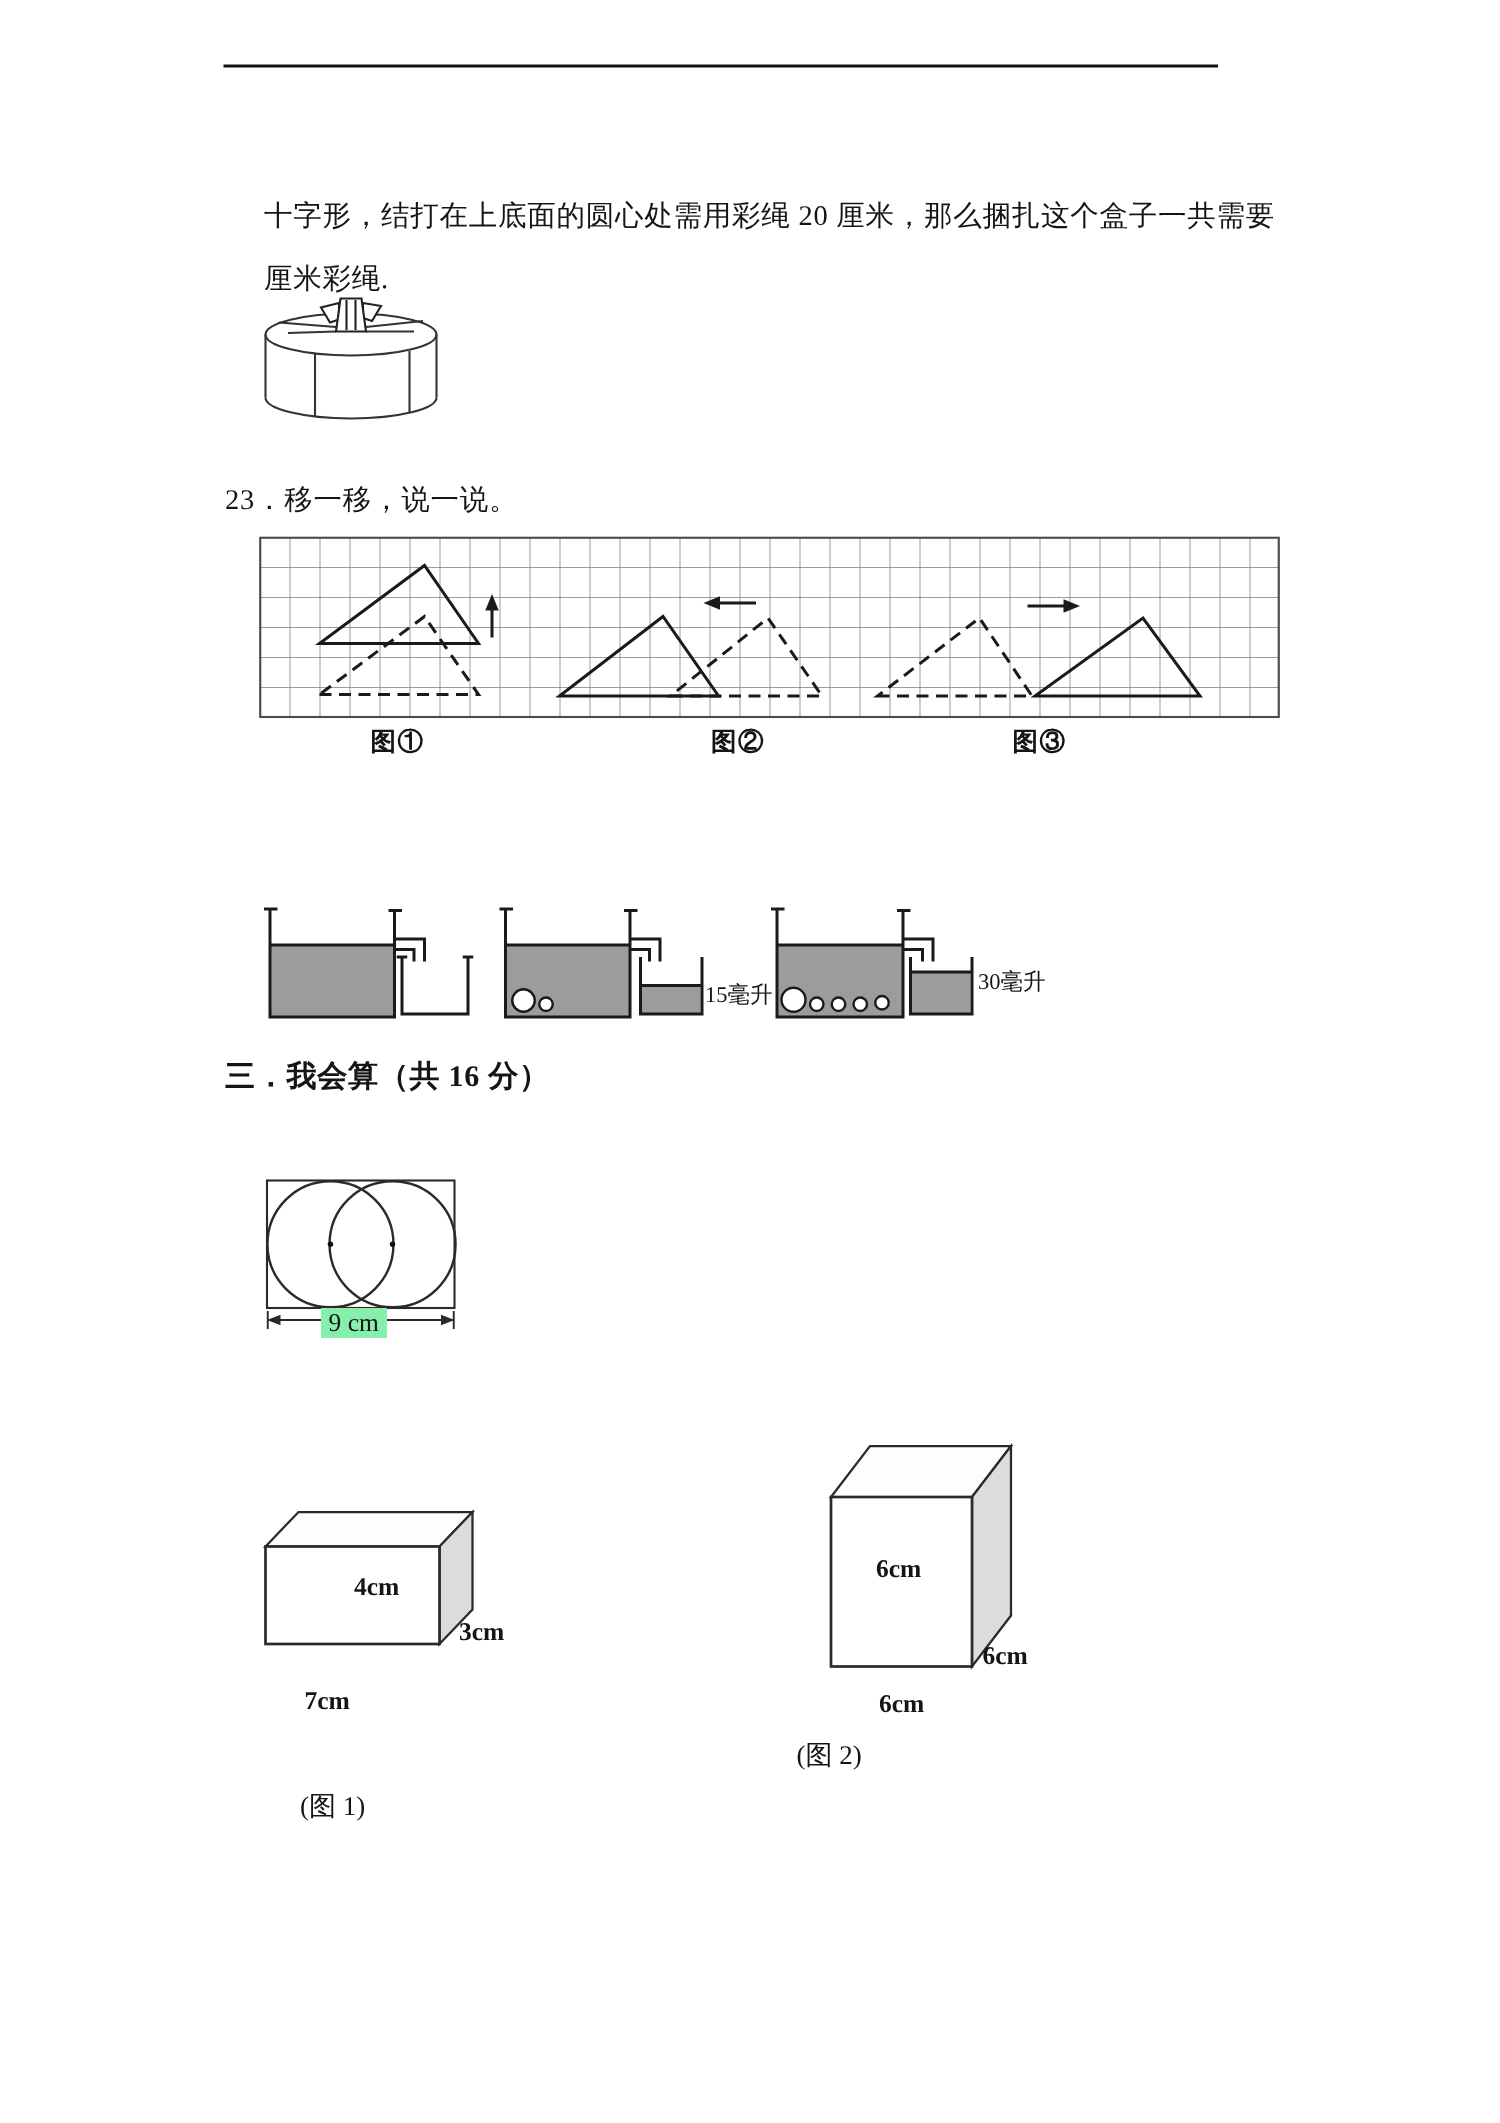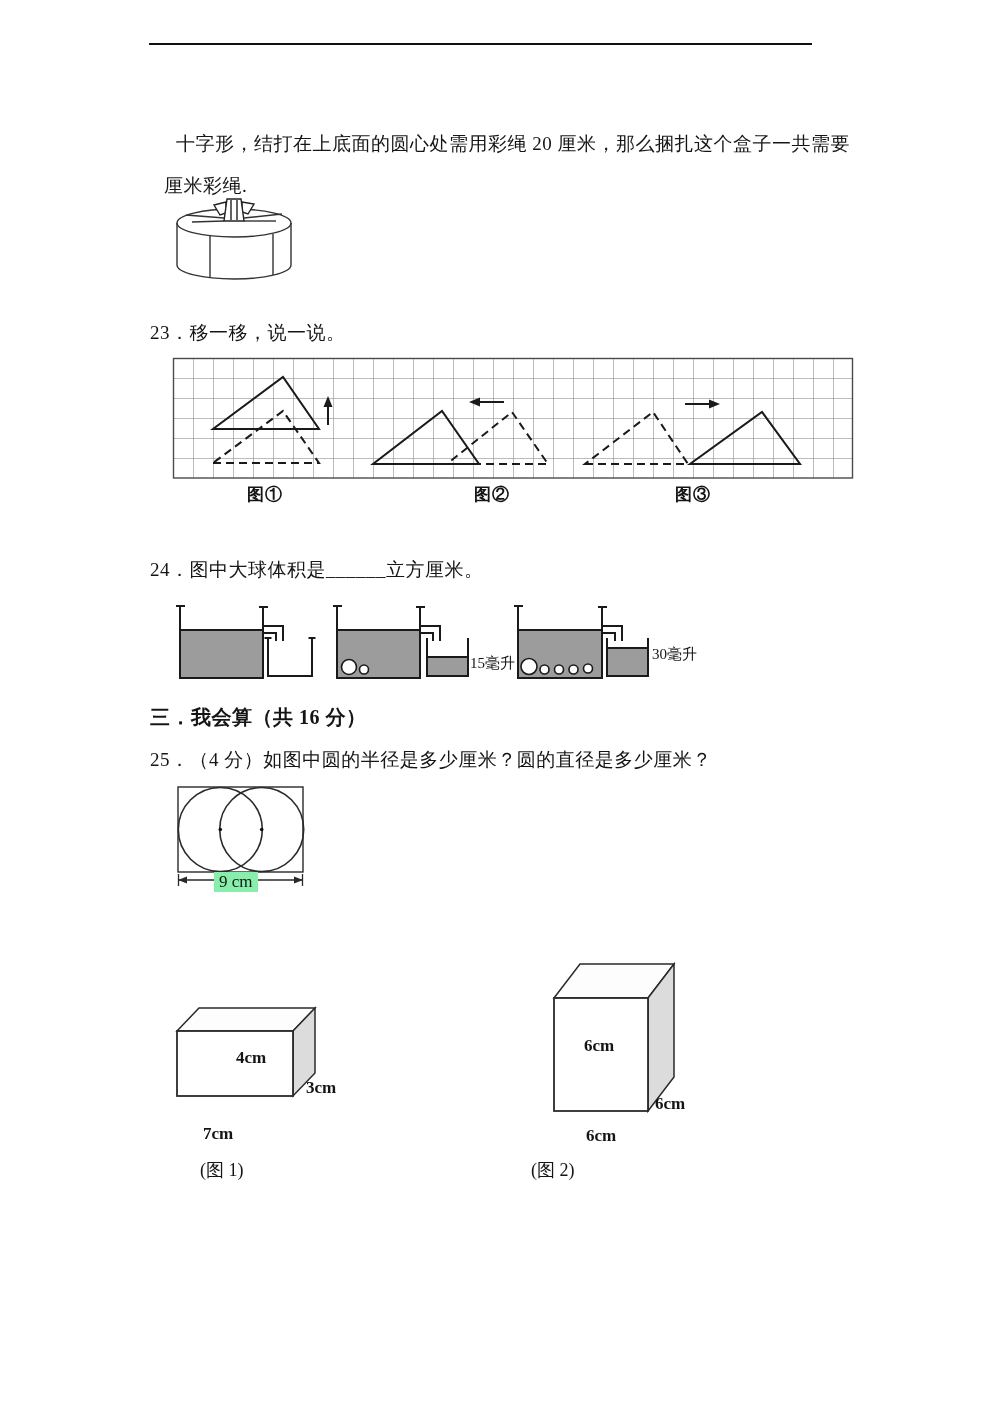--- a/index.html
+++ b/index.html
@@ -22,21 +22,21 @@
   svg{position:absolute;overflow:visible;}
 </style>
 </head>
 <body>
 
 <div class="page">
 
   <div class="rule" style="left:149px;top:43px;width:663px;"></div>
 
   <div class="t" style="left:176px;top:131px;">十字形，结打在上底面的圆心处需用彩绳 20 厘米，那么捆扎这个盒子一共需要</div>
-  <div class="t" style="left:164px;top:173px;">厘米彩绳.</div>
+  <div class="t" style="left:176px;top:173px;">厘米彩绳.</div>
 
   <svg style="left:172px;top:196px;" width="124" height="94" viewBox="0 0 124 94">
     <g stroke="#333" fill="none" stroke-width="1.4">
       <ellipse cx="62" cy="27" rx="57" ry="14" fill="#ffffff"></ellipse>
       <path d="M5,27 V69"></path>
       <path d="M119,27 V69"></path>
       <path d="M5,69 A57 14 0 0 0 119,69"></path>
       <path d="M38,40 V82"></path>
       <path d="M101,38 V79"></path>
       <path d="M52,22 L14,19"></path>
@@ -90,21 +90,20 @@
         <polygon points="547,46 536,41.5 536,50.5" fill="#1a1a1a"></polygon>
       </g>
     </g>
   </svg>
 
   <div class="figlabel" style="left:247px;top:483px;">图①</div>
   <div class="figlabel" style="left:474px;top:483px;">图②</div>
   <div class="figlabel" style="left:675px;top:483px;">图③</div>
 
 
-  <div class="t" style="left:150px;top:557px;">24．图中大球体积是______立方厘米。</div>
 
   <svg style="left:175px;top:598px;" width="530" height="95" viewBox="0 0 530 95">
 
     <g>
       <rect x="5" y="32" width="83" height="48" fill="#9c9c9c"></rect>
       <g stroke="#1a1a1a" stroke-width="2" fill="none">
         <path d="M5,32 H88"></path>
         <path d="M5,8 V80 H88 V9"></path>
         <path d="M1,8 H10"></path>
           <path d="M84,9 H93"></path>
@@ -155,21 +154,20 @@
         <circle cx="398.5" cy="71.5" r="4.5"></circle>
         <circle cx="413" cy="70.5" r="4.5"></circle>
       </g>
     </g>
   </svg>
   <div class="mllabel" style="left:470px;top:654px;">15毫升</div>
   <div class="mllabel" style="left:652px;top:645px;">30毫升</div>
 
   <div class="t bold" style="left:150px;top:704px;font-size:20px;">三．我会算（共 16 分）</div>
 
-  <div class="t" style="left:150px;top:747px;">25．（4 分）如图中圆的半径是多少厘米？圆的直径是多少厘米？</div>
 
   <svg style="left:176px;top:784px;" width="130" height="106" viewBox="0 0 130 106">
     <rect x="2" y="3" width="125" height="85" fill="none" stroke="#2a2a2a" stroke-width="1.4"></rect>
     <circle cx="44.3" cy="45.5" r="42" fill="none" stroke="#2a2a2a" stroke-width="1.6"></circle>
     <circle cx="85.7" cy="45.5" r="42" fill="none" stroke="#2a2a2a" stroke-width="1.6"></circle>
     <circle cx="44.3" cy="45.5" r="1.8" fill="#111"></circle>
     <circle cx="85.7" cy="45.5" r="1.8" fill="#111"></circle>
     <g stroke="#2a2a2a" stroke-width="1.3">
       <line x1="3" y1="96" x2="126" y2="96"></line>
       <line x1="2.5" y1="90" x2="2.5" y2="102"></line>
@@ -182,21 +180,21 @@
 
 
   <svg style="left:172px;top:1003px;" width="155" height="100" viewBox="0 0 155 100">
     <polygon points="5,28 27,5 143,5 121,28" fill="#fdfdfd" stroke="#2a2a2a" stroke-width="1.5"></polygon>
     <polygon points="121,28 143,5 143,70 121,93" stroke="#2a2a2a" stroke-width="1.5" fill="#dcdcdc"></polygon>
     <rect x="5" y="28" width="116" height="65" fill="#ffffff" stroke="#2a2a2a" stroke-width="1.8"></rect>
   </svg>
   <div class="cmlabel" style="left:236px;top:1048px;">4cm</div>
   <div class="cmlabel" style="left:306px;top:1078px;">3cm</div>
   <div class="cmlabel" style="left:203px;top:1124px;">7cm</div>
-  <div class="caption" style="left:200px;top:1158px;">(图 1)</div>
+  <div class="caption" style="left:200px;top:1192px;">(图 1)</div>
 
   <svg style="left:548px;top:960px;" width="135" height="155" viewBox="0 0 135 155">
     <polygon points="6,38 32,4 126,4 100,38" fill="#fdfdfd" stroke="#2a2a2a" stroke-width="1.5"></polygon>
     <polygon points="100,38 126,4 126,117 100,151" stroke="#2a2a2a" stroke-width="1.5" fill="#dcdcdc"></polygon>
     <rect x="6" y="38" width="94" height="113" fill="#ffffff" stroke="#2a2a2a" stroke-width="1.8"></rect>
   </svg>
   <div class="cmlabel" style="left:584px;top:1036px;">6cm</div>
   <div class="cmlabel" style="left:655px;top:1094px;">6cm</div>
   <div class="cmlabel" style="left:586px;top:1126px;">6cm</div>
   <div class="caption" style="left:531px;top:1158px;">(图 2)</div>

